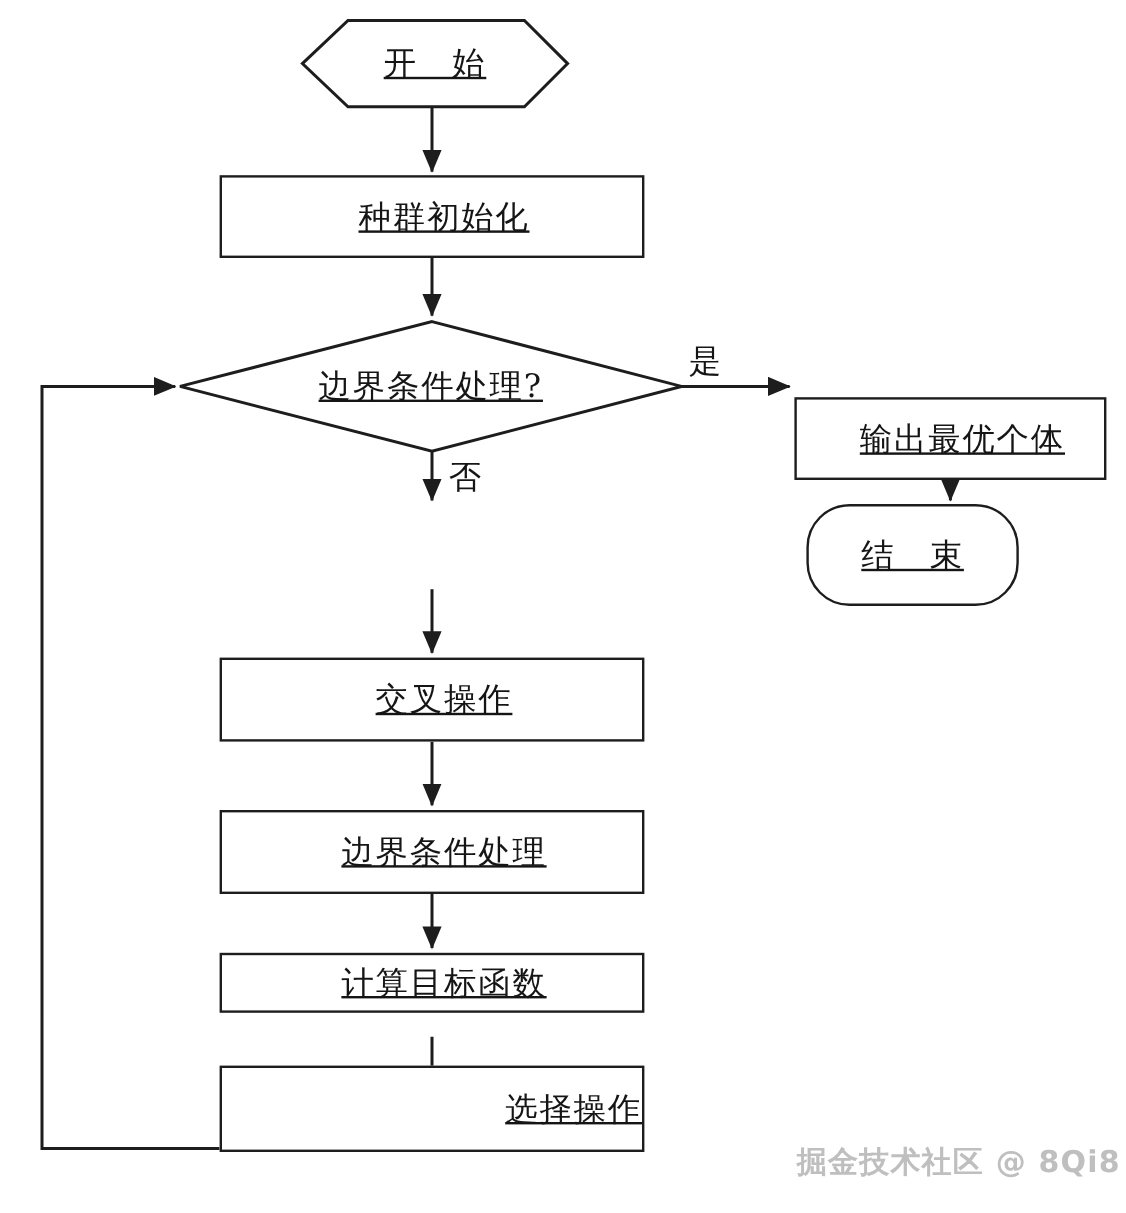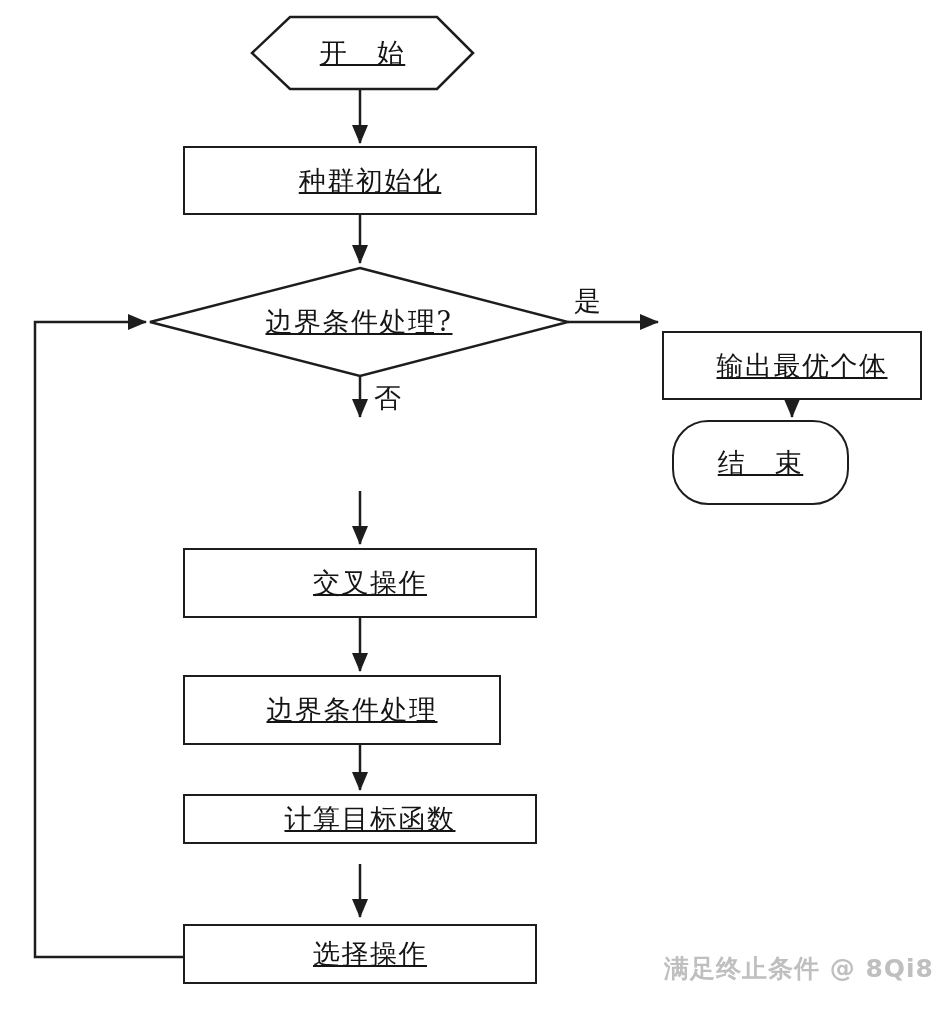--- a/index.html
+++ b/index.html
@@ -116,30 +116,30 @@
 
   <div class="node stadium" style="left:672px; top:420px; width:177px; height:85px;">
     <span>结　束</span>
   </div>
 
 
   <div class="node rect" style="left:183px; top:548px; width:354px; height:70px;">
     <span>交叉操作</span>
   </div>
 
-  <div class="node rect" style="left:183px; top:675px; width:318px; height:70px;">
+  <div class="node rect" style="left:183px; top:675px; width:354px; height:70px;">
     <span>边界条件处理</span>
   </div>
 
   <div class="node rect" style="left:183px; top:794px; width:354px; height:50px;">
     <span>计算目标函数</span>
   </div>
 
-  <div class="node rect" style="left:183px; top:924px; width:354px; height:60px;">
+  <div class="node rect" style="left:183px; top:888px; width:354px; height:72px;justify-content:flex-end;">
     <span>选择操作</span>
   </div>
 
   <div class="edge-label" style="left:574px; top:283px;">是</div>
   <div class="edge-label" style="left:374px; top:380px;">否</div>
 
-  <div class="watermark">满足终止条件 @ 8Qi8</div>
+  <div class="watermark">掘金技术社区 @ 8Qi8</div>
 
 </div>
 
 </body></html>

